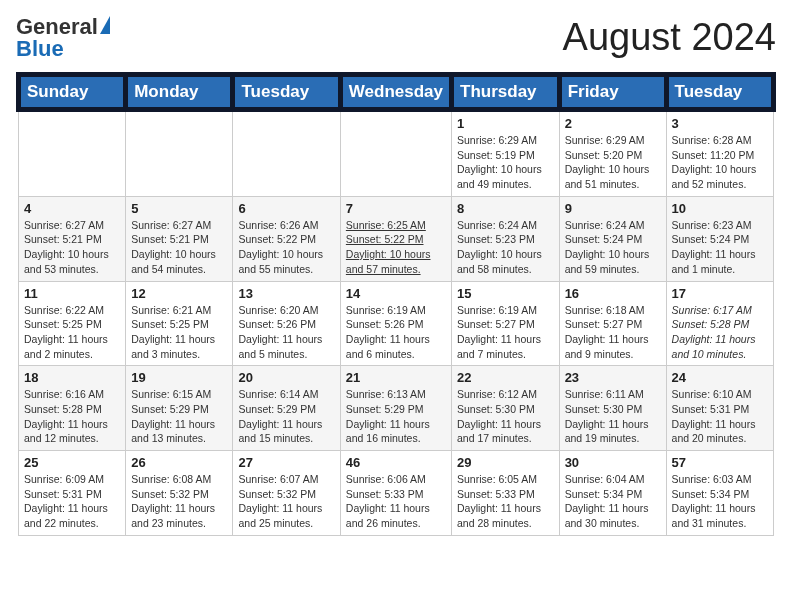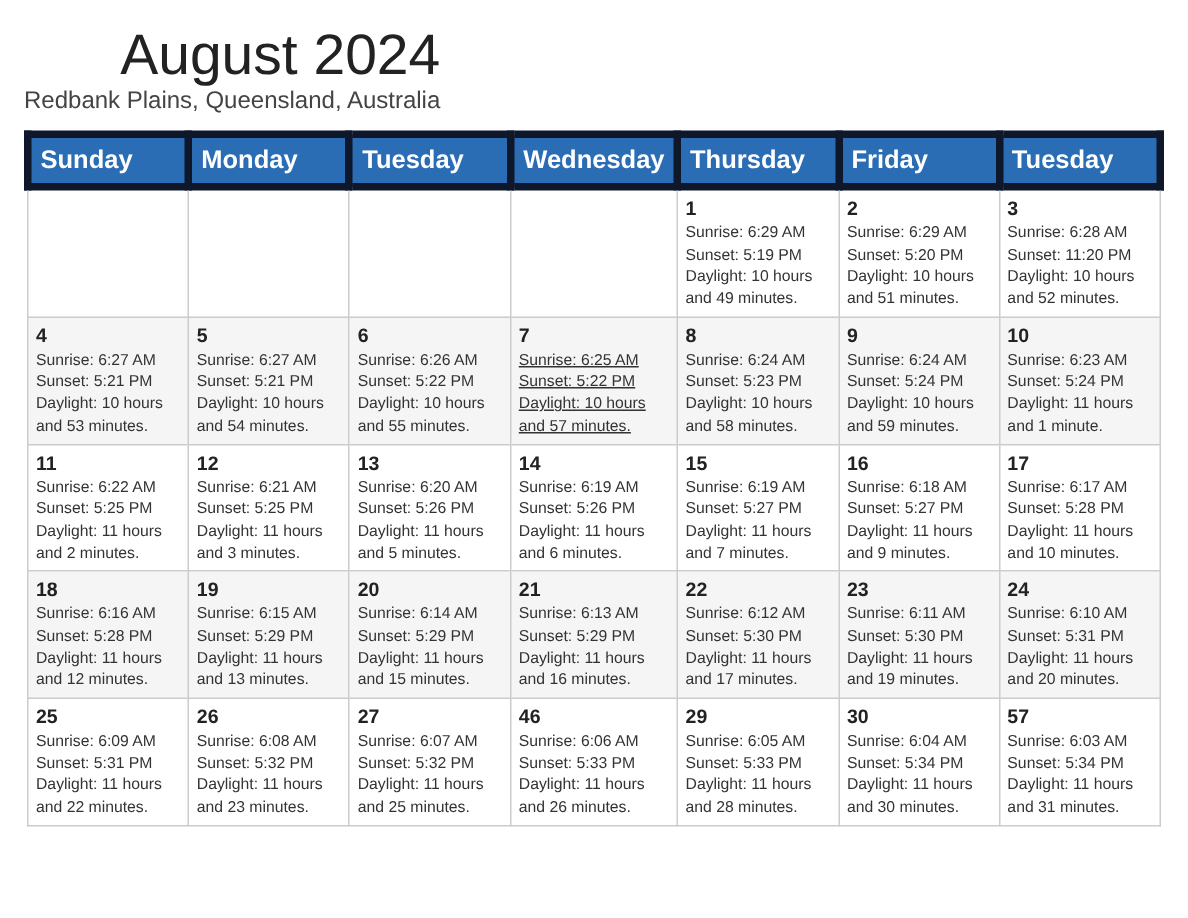--- a/index.html
+++ b/index.html
@@ -85,23 +85,31 @@
       font-size: 10.5px;
       line-height: 1.4;
       color: #333;
     }
     .empty { background: #fff !important; }
   </style>
 </head>
 <body>
 
 <div class="header">
+  <div class="logo">
+    <div class="logo-text">
+      <span class="logo-general">General</span>
+      <span class="logo-triangle"></span>
+    </div>
+    <div style="display:flex; align-items:center; margin-top:-2px;">
+      <span class="logo-blue" style="font-size:22px; font-weight:bold; color:#1a6bb5;">Blue</span>
+    </div>
+  </div>
   <div class="title-block">
     <div class="month-title">August 2024</div>
-    <div class="location">Redbank Plains, Queensland, Australia</div>
   </div>
 </div>
 
 <table class="calendar">
   <thead>
     <tr>
     <th>Sunday</th>
         <th>Monday</th>
         <th>Tuesday</th>
         <th>Wednesday</th>
@@ -227,21 +235,21 @@
         </td>
         <td>
           <span class="day-num">16</span>
           <div class="day-info" style="white-space: pre-line;">Sunrise: 6:18 AM
 Sunset: 5:27 PM
 Daylight: 11 hours
 and 9 minutes.</div>
         </td>
         <td>
           <span class="day-num">17</span>
-          <div class="day-info" style="white-space: pre-line;">Sunrise: 6:17 AM
+          <div class="day-info" style="white-space: pre-line; font-style: italic;">Sunrise: 6:17 AM
 Sunset: 5:28 PM
 Daylight: 11 hours
 and 10 minutes.</div>
         </td>
       </tr>
       <tr>
         <td>
           <span class="day-num">18</span>
           <div class="day-info" style="white-space: pre-line;">Sunrise: 6:16 AM
 Sunset: 5:28 PM

